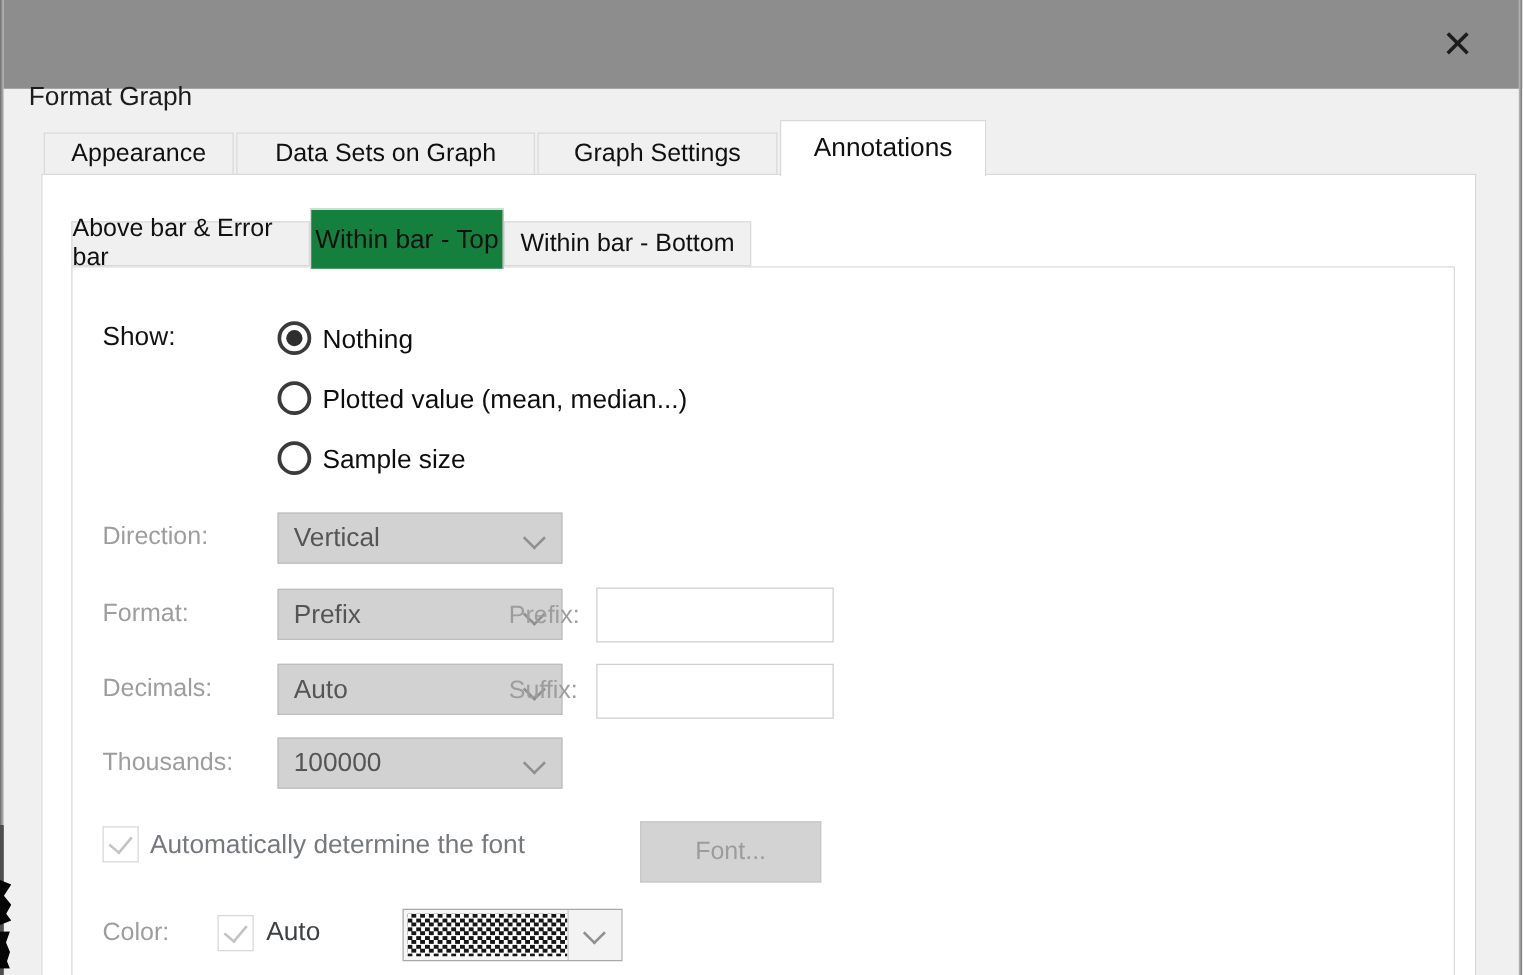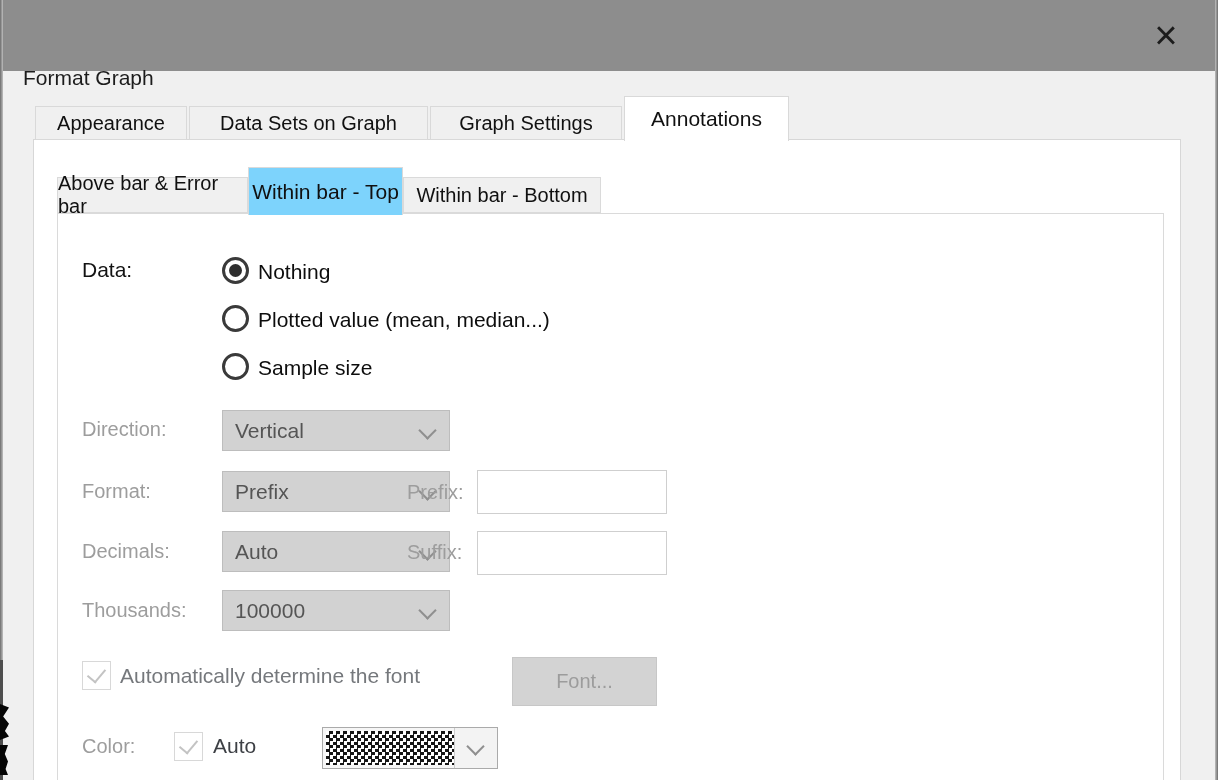--- a/index.html
+++ b/index.html
@@ -23,21 +23,21 @@
   .tab{position:absolute;box-sizing:border-box;display:flex;align-items:center;justify-content:center;
     font-size:20px;color:#101010;background:#f0f0f0;border:1px solid #d9d9d9;top:106px;height:34px;}
   .tab.active{top:96px;height:45px;background:#fff;border-bottom:none;z-index:3;font-size:21px;}
   .tab-appearance{left:35px;width:152px;}
   .tab-datasets{left:189px;width:239px;}
   .tab-graphsettings{left:430px;width:192px;}
   .tab-annotations{left:624px;width:165px;}
   
   .subtab{position:absolute;box-sizing:border-box;display:flex;align-items:center;justify-content:center;
     font-size:20px;color:#101010;background:#f0f0f0;border:1px solid #dadada;top:177px;height:36px;z-index:2;}
-  .subtab.active{top:167px;height:48px;background:#7dd3fc;border-bottom:none;z-index:4;font-size:21px;}
+  .subtab.active{top:167px;height:48px;background:#15803d;border-bottom:none;z-index:4;font-size:21px;}
   .subtab-above{left:57px;width:191px;}
   .subtab-top{left:248px;width:155px;}
   .subtab-bottom{left:403px;width:198px;}
   
   .content{position:absolute;left:0;top:0;width:1218px;height:780px;z-index:5;pointer-events:none;}
   .content *{pointer-events:auto;}
   .lbl{position:absolute;font-size:20px;color:#9d9d9d;}
   .lbl-dark{position:absolute;font-size:21px;color:#121212;}
   .radio-row{position:absolute;left:222px;display:flex;align-items:flex-end;gap:9px;}
   .radio{width:27px;height:27px;border:3px solid #3a3a3a;border-radius:50%;background:#fff;box-sizing:border-box;
@@ -99,21 +99,21 @@
   </div>
   <div class="subtab subtab-top active">
     <span>Within bar - Top</span>
   </div>
   <div class="subtab subtab-bottom">
     <span>Within bar - Bottom</span>
   </div>
 
   <div class="content">
 
-    <div class="lbl-dark" style="left:82px;top:258px;">Data:</div>
+    <div class="lbl-dark" style="left:82px;top:258px;">Show:</div>
 
     <div class="radio-row" style="top:257px;">
       <span class="radio selected">
           <span class="dot"></span>
         </span>
       <span class="radio-label">Nothing</span>
     </div>
     <div class="radio-row" style="top:353px;">
       <span class="radio"></span>
       <span class="radio-label">Sample size</span>

